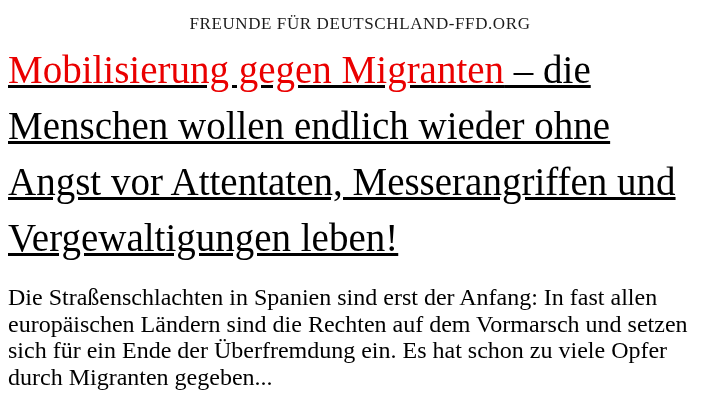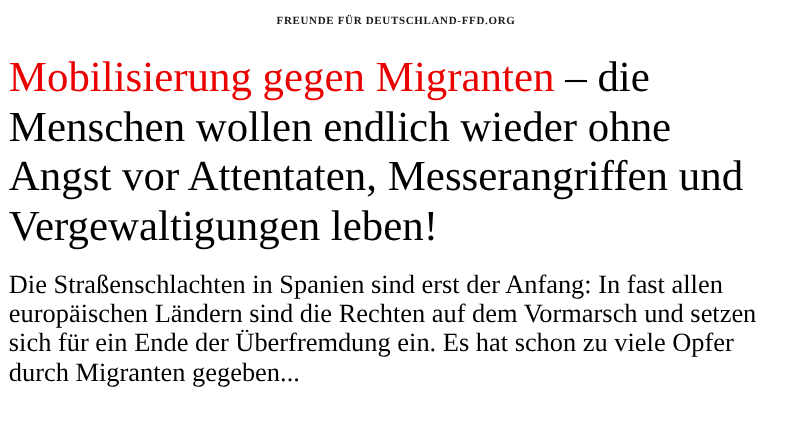--- a/index.html
+++ b/index.html
@@ -29,32 +29,33 @@
   }
   .logo-letter-black { color: var(--logo-black, #1b1b1b); }
   .logo-letter-red   { color: var(--logo-red, #e30613); }
   .logo-letter-gold  { color: var(--logo-gold, #fdc300); }
   .logo-journal {
     color: var(--logo-black, #1b1b1b);
     letter-spacing: 1px;
   }
   .tagline {
     margin-top: 2px;
-    font-size: 10px;
-    font-weight: bold;
+    font-size: 17px;
+    font-weight: normal;
     letter-spacing: 0.6px;
     color: var(--logo-black, #1b1b1b);
   }
   .headline {
-    margin: 23px 0 0 8px;
+    margin: 8px 0 0 8px;
     width: 700px;
     font-size: 39px;
-    line-height: 45px;
+    line-height: 56px;
     font-weight: normal;
     cursor: pointer;
+    text-decoration: underline;
   }
   .headline-highlight {
     color: var(--headline-red, #ea0000);
   }
   .headline-rest {
     color: var(--text-black, #000000);
   }
   .teaser {
     margin: 18px 0 0 8px;
     width: 706px;

